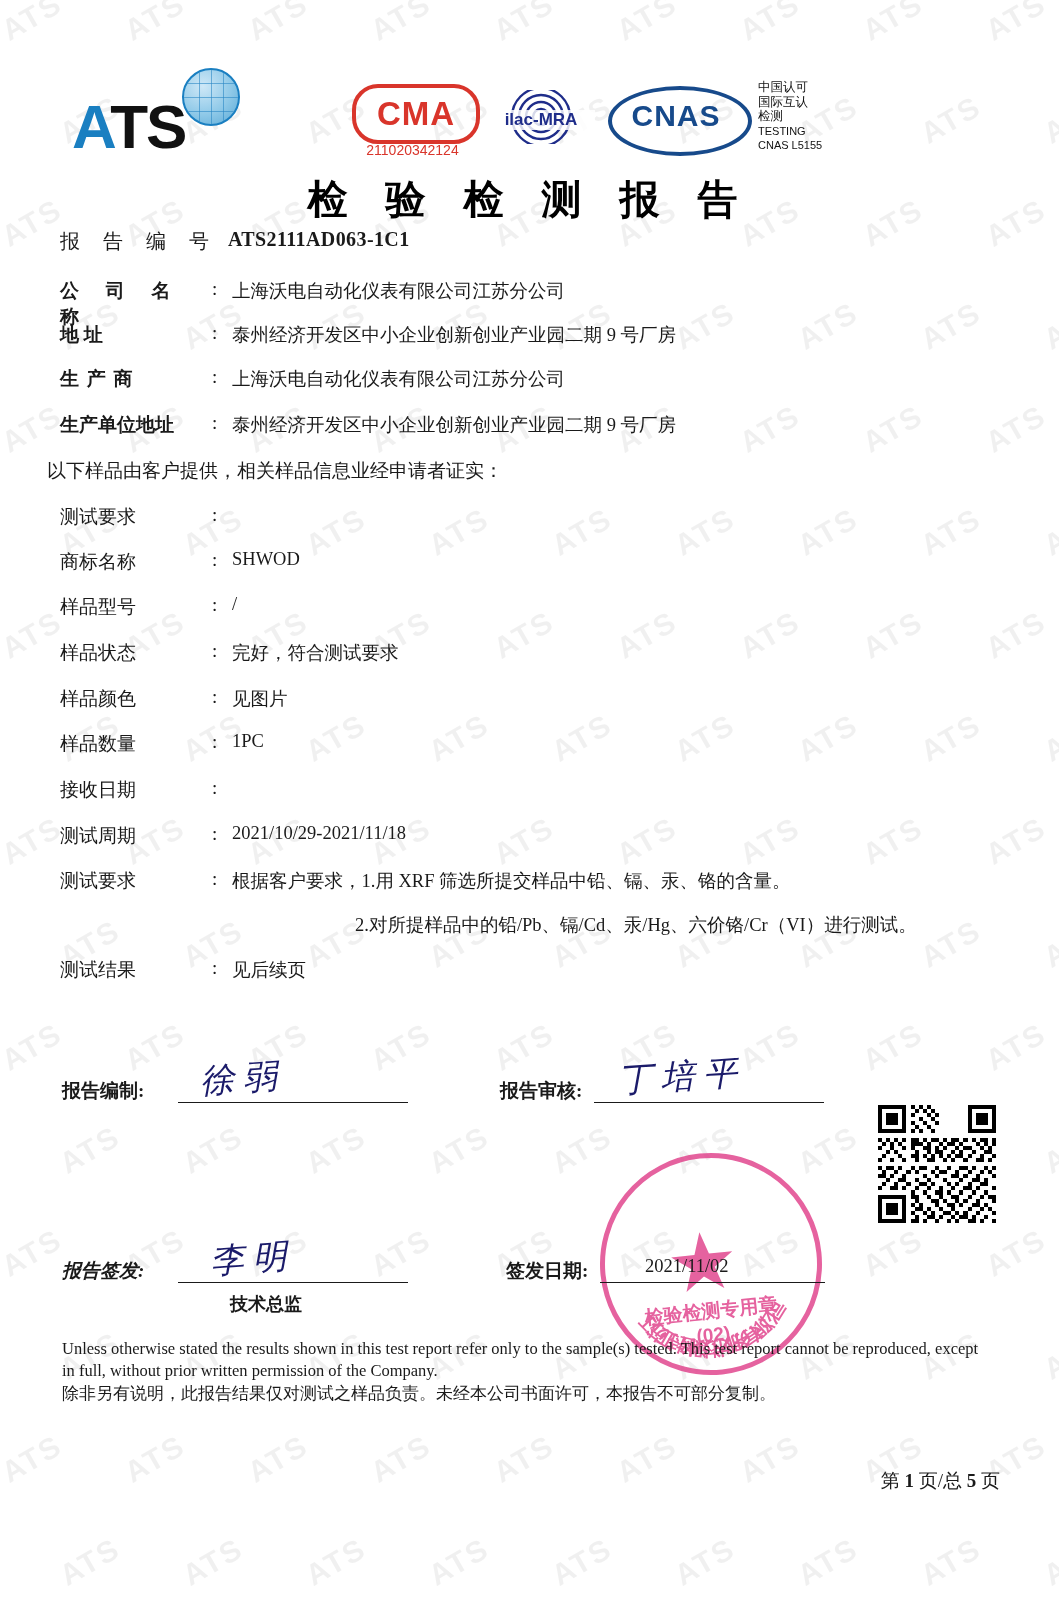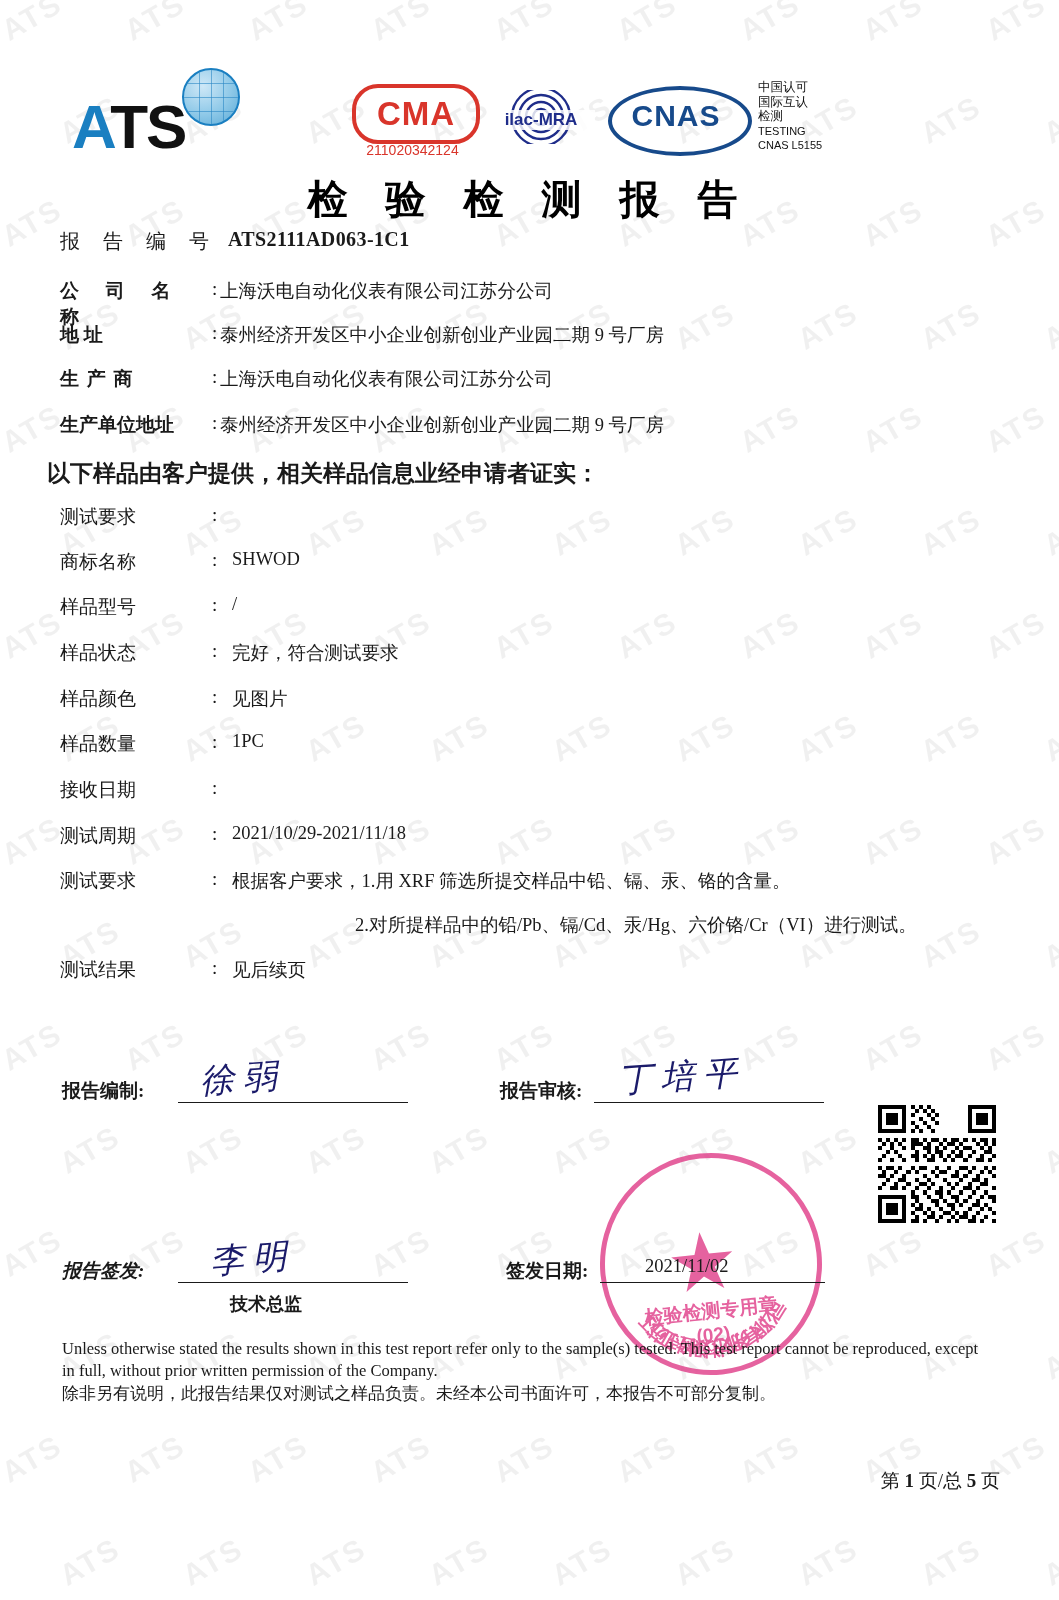--- a/index.html
+++ b/index.html
@@ -136,29 +136,29 @@
   }
 
   
   .field { position:absolute; left:60px; width:960px; height:30px; }
   .field .f-label {
     position:absolute; left:0; top:0; width:150px;
     font-size:19px; font-weight:bold;
   }
   .field .f-colon { position:absolute; left:152px; top:0; font-size:19px; }
   .field .f-value {
-    position:absolute; left:160px; top:0; width:780px;
+    position:absolute; left:172px; top:0; width:780px;
     font-size:18.5px;
   }
   .spread-4 { letter-spacing:11px; }
   .spread-6 { letter-spacing:1.5px; }
 
   .note {
     position:absolute; left:47px; width:960px;
-    font-size:23px; font-weight:bold;
+    font-size:19px; font-weight:normal;
   }
 
   .sub-field { position:absolute; left:60px; width:960px; height:30px; }
   .sub-field .s-label {
     position:absolute; left:0; top:0; width:150px; font-size:19px;
   }
   .sub-field .s-colon { position:absolute; left:152px; top:0; font-size:19px; }
   .sub-field .s-value {
     position:absolute; left:172px; top:0; width:790px; font-size:18.5px;
   }

